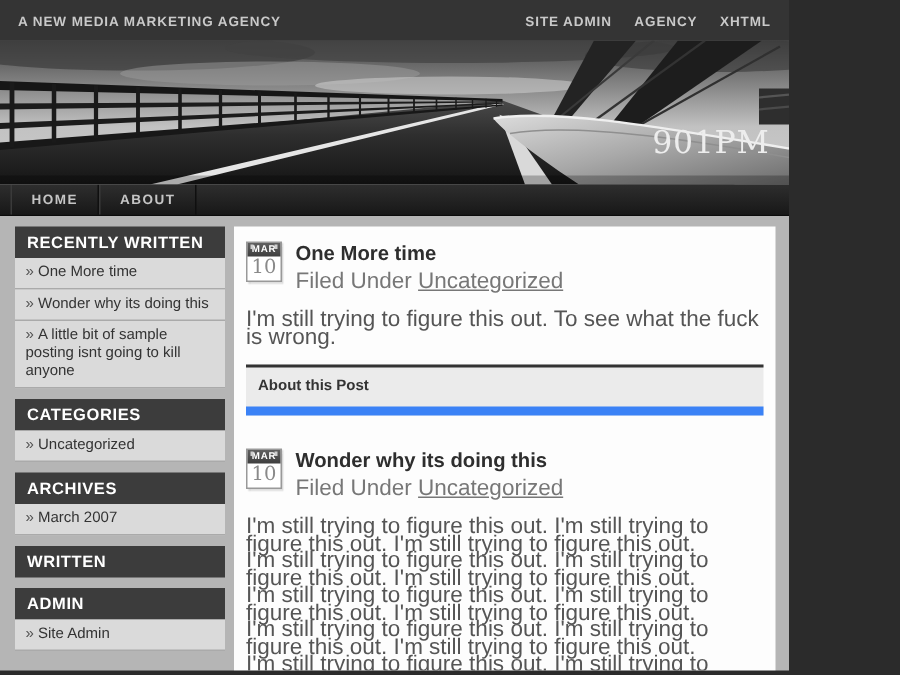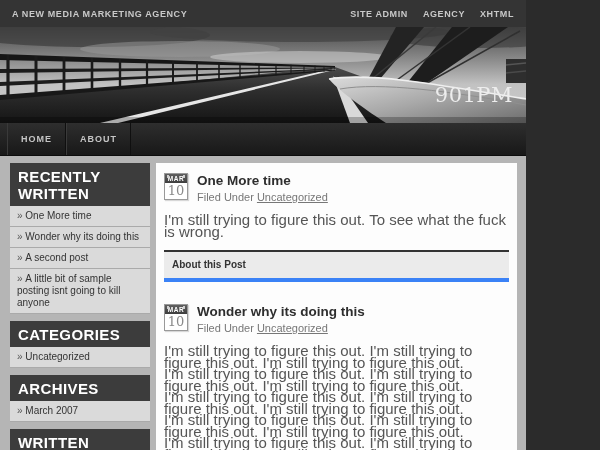--- a/index.html
+++ b/index.html
@@ -11,47 +11,47 @@
   .topbar { height:27px; background:#343434; display:flex; justify-content:space-between; align-items:center; padding:0 12px; }
   .topbar-label, .topbar-link { font-size:9px; font-weight:bold; letter-spacing:.6px; color:#c9c9c9; text-decoration:none; }
   .topbar-links { display:flex; gap:15px; }
 
   
   .header { height:96px; position:relative; background:#555; overflow:hidden; }
   .header svg { position:absolute; left:0; top:0; width:100%; height:100%; display:block; }
   .site-title { position:absolute; right:13px; bottom:16px; font-family:"DejaVu Serif","Liberation Serif",serif; font-size:21px; color:#ededed; letter-spacing:.5px; }
 
   
-  .nav { height:33px; background:linear-gradient(#2e2e2e,#181818); display:flex; align-items:stretch; padding-left:7px; border-bottom:1px solid #0c0c0c; }
+  .nav { height:21px; background:linear-gradient(#2e2e2e,#181818); display:flex; align-items:stretch; padding-left:7px; border-bottom:1px solid #0c0c0c; }
   .nav-item { display:flex; align-items:center; padding:0 13px; font-size:9px; font-weight:bold; letter-spacing:1px; color:#c5c5c5; text-decoration:none; border-left:1px solid #3a3a3a; border-right:1px solid #0f0f0f; cursor:pointer; }
 
   
   .content { background:#b5b5b5; height:303px; padding:7px 9px 0 10px; display:flex; gap:6px; overflow:hidden; }
 
   
   .sidebar { width:140px; flex-shrink:0; }
   .side-section { margin-bottom:7px; }
-  .side-header { background:#3c3c3c; color:#ffffff; font-size:15px; font-weight:bold; letter-spacing:.4px; padding:5px 8px 4px; }
+  .side-header { background:#3c3c3c; color:#ffffff; font-size:11px; font-weight:bold; letter-spacing:.4px; padding:5px 8px 4px; }
   .side-item { display:block; background:#dadada; border-bottom:1px solid #aaaaaa; padding:4px 7px 4px 7px; font-size:10px; color:#333; text-decoration:none; line-height:12px; cursor:pointer; }
   .side-item .bullet::before { content:"\00BB\00A0"; color:#555; }
 
   
   .main { flex:1; background:#fdfdfd; padding:10px 8px 10px 8px; }
   .post-header { display:flex; gap:9px; }
   .cal { width:24px; height:27px; border:1px solid #999; background:#fff; box-shadow:1px 1px 1px rgba(0,0,0,.15); text-align:center; flex-shrink:0; }
   .cal-month { position:relative; background:linear-gradient(#606060,#3e3e3e); color:#fff; font-size:6.5px; font-weight:bold; letter-spacing:.5px; line-height:9px; height:9px; }
   .cal-month::before, .cal-month::after { content:""; position:absolute; top:1px; width:2px; height:3px; background:#cfcfcf; }
   .cal-month::before { left:2px; } .cal-month::after { right:2px; }
   .cal-day { font-family:"DejaVu Serif","Liberation Serif",serif; font-size:13px; color:#8a8a8a; line-height:16px; }
   .post-title { font-size:13.5px; font-weight:bold; color:#2e2e2e; line-height:15px; cursor:pointer; }
-  .filed { font-size:11px; color:#777; margin-top:3px; }
+  .filed { font-size:15px; color:#777; margin-top:3px; }
   .filed a { color:#777; text-decoration:underline; cursor:pointer; }
   .post-body { margin-top:11px; font-size:15px; color:#555; }
   .post-body .line { line-height:11.5px; }
-  .about { margin-top:13px; border-top:2px solid #333; border-bottom:4px solid #3b82f6; background:#ebebeb; padding:7px 8px 8px; }
+  .about { margin-top:13px; border-top:2px solid #333; border-bottom:6px solid #3b82f6; background:#ebebeb; padding:7px 8px 8px; }
   .about-title { font-size:10px; font-weight:bold; color:#333; }
   .about-links { margin-top:5px; font-size:9.5px; color:#555; }
   .about-links .linkwrap + .linkwrap::before { content:" | "; color:#555; }
   .about-links a { color:#555; text-decoration:underline; cursor:pointer; }
   .post-2 { margin-top:22px; }
 </style>
 </head>
 <body>
 
 <div class="wrapper">
@@ -148,21 +148,20 @@
   </div>
 
   <div class="content">
 
     <div class="sidebar">
 
       <div class="side-section">
         <div class="side-header">RECENTLY WRITTEN</div>
         <a class="side-item"><span class="bullet"></span><span>One More time</span></a>
         <a class="side-item"><span class="bullet"></span><span>Wonder why its doing this</span></a>
-        <a class="side-item"><span class="bullet"></span><span>A second post</span></a>
         <a class="side-item"><span class="bullet"></span><span>A little bit of sample posting isnt going to kill anyone</span></a>
       </div>
 
       <div class="side-section">
         <div class="side-header">CATEGORIES</div>
         <a class="side-item"><span class="bullet"></span><span>Uncategorized</span></a>
       </div>
 
       <div class="side-section">
         <div class="side-header">ARCHIVES</div>

